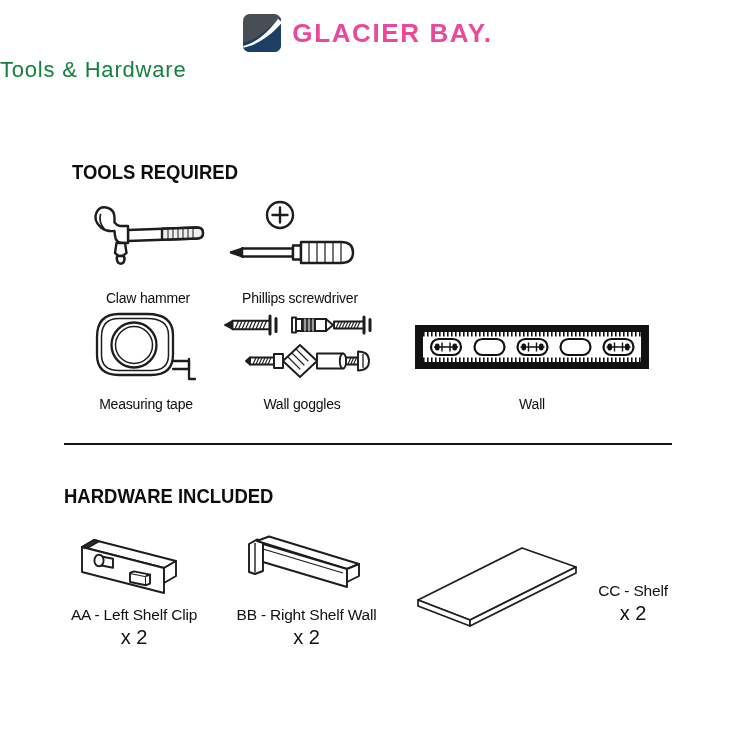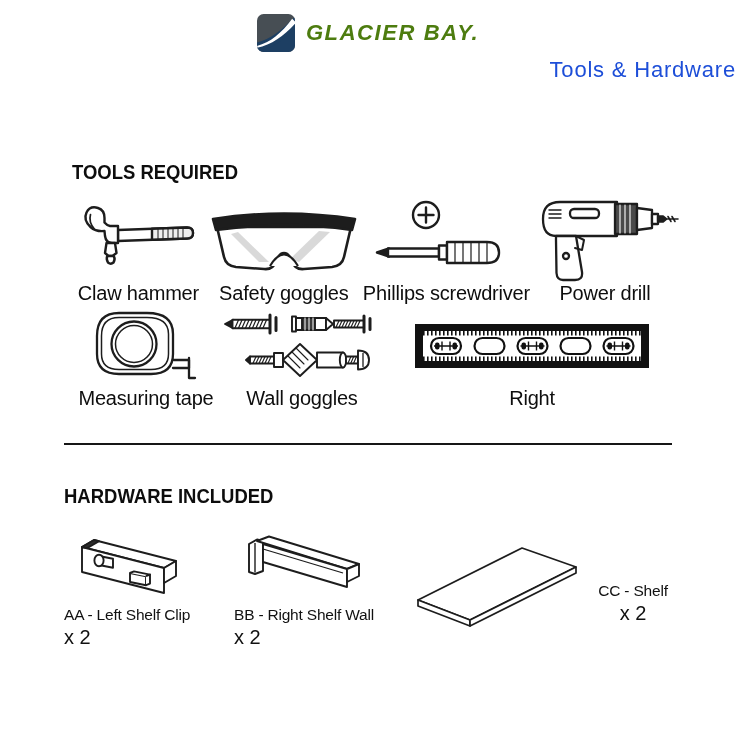--- a/index.html
+++ b/index.html
@@ -5,41 +5,41 @@
   * { margin:0; padding:0; box-sizing:border-box; }
   html,body { background:#ffffff; }
   .page {
     position:relative; width:736px; height:736px; background:#fff;
     font-family:"Liberation Sans", sans-serif; color:#111; overflow:hidden;
   }
   
   .brand-row { position:absolute; top:14px; left:0; width:736px;
     display:flex; align-items:center; justify-content:center; gap:11px; }
   .brand-logo { width:38px; height:38px; display:block; }
-  .brand-text { font-size:22px; font-weight:600; letter-spacing:1.6px; color:#4d7c0f;font-style:italic; }
-  .subtitle { position:absolute; top:57px; left:0; width:736px; text-align:right;
-    font-size:22px; letter-spacing:.8px; color:#1d4ed8; }
+  .brand-text { font-size:26px; font-weight:600; letter-spacing:1.6px; color:#ec4899; }
+  .subtitle { position:absolute; top:57px; left:0; width:736px; text-align:left;
+    font-size:22px; letter-spacing:.8px; color:#15803d; }
   
   .sec-title { font-size:21px; font-weight:700; letter-spacing:0;
     transform:scaleX(.88); transform-origin:left center; color:#0d0d0d; white-space:nowrap; }
   
   .tools { position:absolute; left:72px; top:160px; width:608px; }
   .tgrid { display:grid; grid-template-columns:repeat(4,1fr); margin-top:14px; }
   .tgrid2 { margin-top:8px;text-align:center; }
   .cell { display:flex; flex-direction:column; align-items:center; }
   .span2 { grid-column:3 / 5; }
   .ibox { height:76px; display:flex; align-items:center; justify-content:center; }
   .ibox2 { height:66px; }
-  .lbl { font-size:20px; letter-spacing:-.2px; margin-top:8px; white-space:nowrap; color:#0e0e0e; }
+  .lbl { font-size:14px; letter-spacing:-.2px; margin-top:16px; white-space:nowrap; color:#0e0e0e; }
   
   .divider { position:absolute; left:64px; top:443px; width:608px; border-top:2px solid #161616; }
   
   .hardware { position:absolute; left:64px; top:484px; width:640px; }
   .hw-row { position:relative; margin-top:26px; height:160px; }
-  .hw-item { position:absolute; text-align:left; }
+  .hw-item { position:absolute; text-align:center; }
   .hw-aa { left:0; width:140px; }
   .hw-bb { left:170px; width:145px; }
   .hw-cc { left:340px; width:270px; display:flex; align-items:flex-start; text-align:center; }
   .hw-ibox { height:64px; display:flex; align-items:center; justify-content:center; }
   .hw-lbl { font-size:15.5px; letter-spacing:-.2px; margin-top:8px; white-space:nowrap; }
   .hw-qty { font-size:20px; margin-top:2px; }
   .cc-label { margin-top:40px; width:82px; }
   svg.tool { display:block; }
 </style>
 </head>
@@ -79,73 +79,38 @@
               <path d="M46 25 L46 42 L40 42 Q34 42 33 35 L32.5 30 Q24 31 18.5 26 Q11 19 14.5 11.5 Q18 4.5 26 7 Q32.5 9 32.5 17 L32.5 21.5 Q35 24.5 38 25 Q42 25 46 25 Z"></path>
               <path d="M22 27.5 Q16.5 21 18.5 13.5" fill="none" stroke-width="1.7"></path>
               <path d="M34.5 42 L43 42 L44.5 52 L40.5 55 L36.5 55 L33 52 Z"></path>
               <path d="M35.2 55 L41.8 55 Q43.5 58.5 41.5 61.5 Q38.8 63.8 36 61.5 Q34 58.5 35.2 55 Z"></path>
             </g>
           </svg>
         </div>
         <div class="lbl">Claw hammer</div>
       </div>
 
-      <div class="cell">
-        <div class="ibox">
-          <svg class="tool" width="158" height="76" viewBox="0 0 158 76">
-            <g stroke="#1d1d1d" stroke-width="2.6" fill="#fff" stroke-linejoin="round">
-              <path d="M12 29 L19 59 Q21 68 31 69 L59 71 Q68 72 71.5 63 Q74 55 79 55 Q84 55 86.5 63 Q90 72 99 71 L127 69 Q137 68 139 59 L146 29 Z"></path>
-              <path d="M26 36 L54 64 L64 64 L33 34 Z" fill="#d9d9d9" stroke="none"></path>
-              <path d="M94 64 L125 34 L114 33 L85 61 Z" fill="#d9d9d9" stroke="none"></path>
-              <path d="M65 68 Q79 45 93 68" fill="#fff" stroke-width="2.2"></path>
-              <path d="M8 21 Q79 10 150 21 L147 32 Q79 22 11 32 Z" fill="#1d1d1d"></path>
-            </g>
-          </svg>
-        </div>
-        <div class="lbl">Safety goggles</div>
-      </div>
 
       <div class="cell">
         <div class="ibox">
           <svg class="tool" width="150" height="78" viewBox="0 0 150 78">
             <g stroke="#1d1d1d" stroke-width="2.4" fill="#fff" stroke-linecap="round" stroke-linejoin="round">
               <circle cx="55" cy="18" r="13"></circle>
               <path d="M55 10.5 L55 25.5 M47.5 18 L62.5 18"></path>
               <path d="M6 55.5 L18 51.5 L18 59.5 Z" fill="#1d1d1d"></path>
               <path d="M17 51.5 L68 51.5 L68 59.5 L17 59.5 Z"></path>
               <path d="M68 48.5 L76 48.5 L76 62.5 L68 62.5 Z"></path>
               <path d="M76 45 L116 45 Q128 45 128 55.5 Q128 66 116 66 L76 66 Z"></path>
               <path d="M84 46 L84 65 M92 46 L92 65 M100 46 L100 65 M108 46 L108 65 M116 45.5 L116 65.5" stroke-width="1.2"></path>
             </g>
           </svg>
         </div>
         <div class="lbl">Phillips screwdriver</div>
       </div>
 
-      <div class="cell">
-        <div class="ibox">
-          <svg class="tool" width="150" height="96" viewBox="0 0 150 96">
-            <g stroke="#1d1d1d" stroke-width="2.3" fill="#fff" stroke-linejoin="round" stroke-linecap="round">
-              <path d="M30 14 L87 14 L87 48 L26 48 Q13 48 13 31 Q13 14 30 14 Z"></path>
-              <path d="M19 22 L31 22 M19 26 L31 26 M19 30 L31 30" stroke-width="1.4"></path>
-              <rect x="40" y="21" width="29" height="9" rx="4"></rect>
-              <rect x="85" y="16" width="22" height="30" fill="#4a4a4a"></rect>
-              <path d="M90 17 L90 45 M95 17 L95 45 M100 17 L100 45" stroke="#fff" stroke-width="1.1"></path>
-              <path d="M107 20 L122 22 L122 40 L107 42 Z"></path>
-              <path d="M122 26 L128 26 L128 36 L122 36 Z"></path>
-              <path d="M128 28.5 l5 0 l3 2.5 l-3 2.5 l-5 0 Z" fill="#1d1d1d"></path>
-              <path d="M136 31 L148 31 M138 28.5 L141 33.5 M142 28.5 L145 33.5" stroke-width="1.6"></path>
-              <path d="M26 48 L46 48 L52 84 Q53 92 45 92 L33 92 Q27 92 26.5 85 L26 52 Z"></path>
-              <path d="M46 48 L54 52 L52 62 L45 60" fill="none" stroke-width="2"></path>
-              <circle cx="36" cy="68" r="3"></circle>
-            </g>
-          </svg>
-        </div>
-        <div class="lbl">Power drill</div>
-      </div>
     </div>
 
     <div class="tgrid tgrid2">
       <div class="cell">
         <div class="ibox ibox2">
           <svg class="tool" width="114" height="72" viewBox="0 0 114 72">
             <g stroke="#1d1d1d" stroke-width="2.3" fill="#fff" stroke-linejoin="round" stroke-linecap="round">
               <path d="M30 3 Q8 3 8 26 L8 44 Q8 64 30 64 L62 64 Q84 64 84 44 L84 24 Q84 3 58 3 Z"></path>
               <path d="M30 7.5 Q12.5 7.5 12.5 26 L12.5 44 Q12.5 59.5 30 59.5 L62 59.5 Q79.5 59.5 79.5 44 L79.5 24 Q79.5 7.5 58 7.5 Z" stroke-width="1.5"></path>
               <circle cx="45" cy="34" r="22.5"></circle>
@@ -214,21 +179,21 @@
             <g fill="#111">
               <rect x="22" y="23.5" width="4.5" height="7" rx="2"></rect>
                 <rect x="39.5" y="23.5" width="4.5" height="7" rx="2"></rect>
               <rect x="108.5" y="23.5" width="4.5" height="7" rx="2"></rect>
                 <rect x="126" y="23.5" width="4.5" height="7" rx="2"></rect>
               <rect x="194.5" y="23.5" width="4.5" height="7" rx="2"></rect>
                 <rect x="212" y="23.5" width="4.5" height="7" rx="2"></rect>
             </g>
           </svg>
         </div>
-        <div class="lbl">Right</div>
+        <div class="lbl">Wall</div>
       </div>
     </div>
   </div>
 
   <div class="divider"></div>
 
   <div class="hardware">
     <div class="sec-title">HARDWARE INCLUDED</div>
 
     <div class="hw-row">

